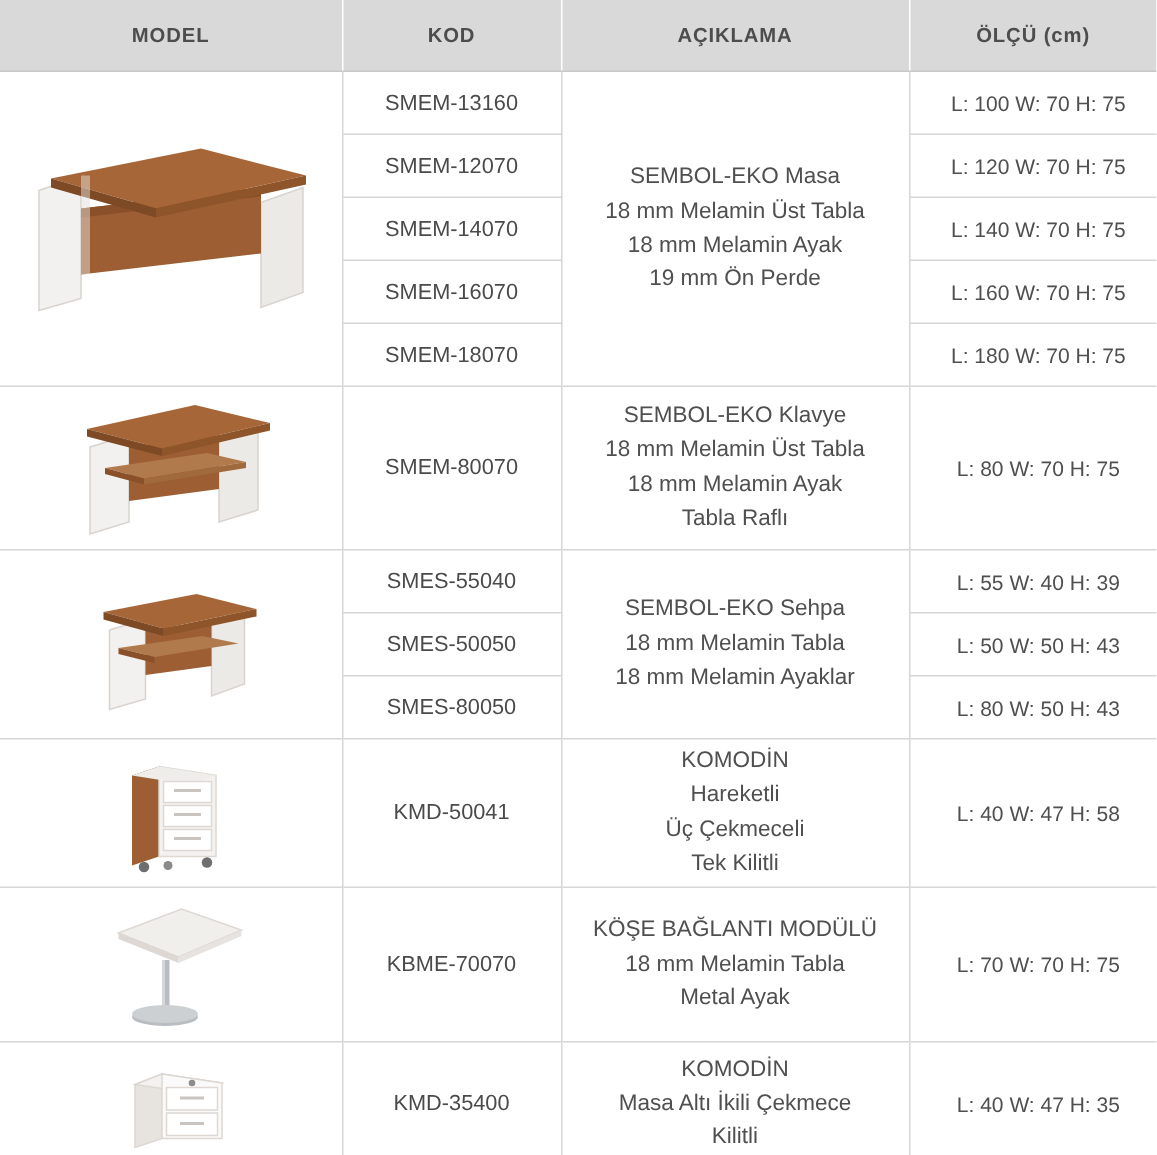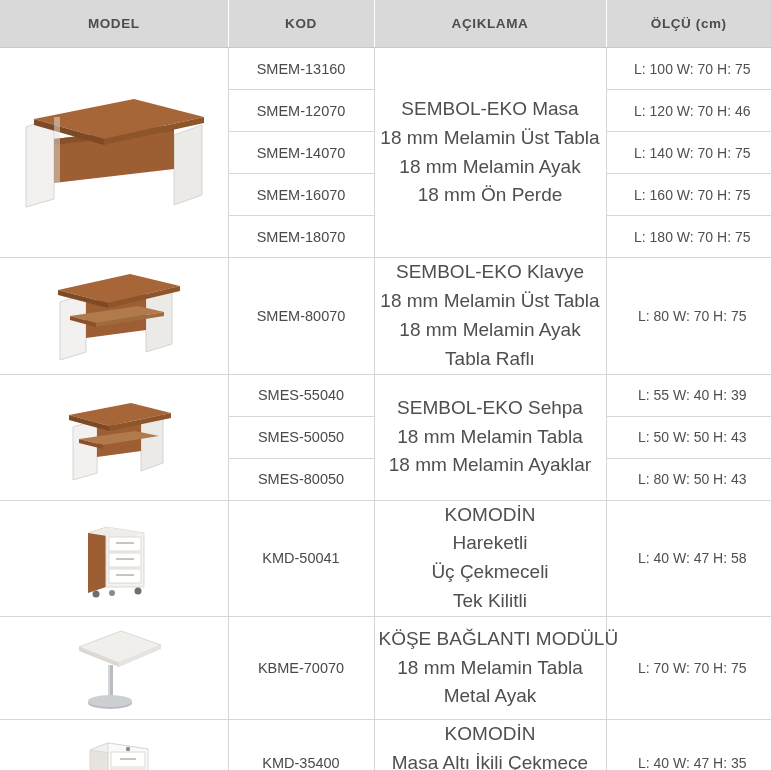--- a/index.html
+++ b/index.html
@@ -56,21 +56,21 @@
   td:last-child { border-right: none; padding-left: 11px; }
   .no-bottom { border-bottom: none; }
 
   .kod-cell {
     font-size: 14.5px;
     color: #4a4a4a;
     height: 41px;
   }
   .desc-cell {
     line-height: 1.52;
-    font-size: 19px;
+    font-size: 15px;
   }
   .desc-cell div { white-space: nowrap; }
   .olcu-cell {
     font-size: 14px;
     color: #4f4f4f;
     height: 41px;
   }
   .img-cell {
     padding: 6px 0;
   }
@@ -123,27 +123,27 @@
 
               <polygon points="38,88 38,22 44,22 44,88" fill="#e4e0dc" opacity="0.5"></polygon>
             </svg>
           </div>
         </td>
         <td class="kod-cell">SMEM-13160</td>
         <td class="desc-cell" rowspan="5">
           <div>SEMBOL-EKO Masa</div>
           <div>18 mm Melamin Üst Tabla</div>
           <div>18 mm Melamin Ayak</div>
-          <div>18 mm Ön Perde</div>
+          <div>19 mm Ön Perde</div>
         </td>
         <td class="olcu-cell">L: 100 W: 70 H: 75</td>
       </tr>
       <tr>
         <td class="kod-cell">SMEM-12070</td>
-        <td class="olcu-cell">L: 120 W: 70 H: 46</td>
+        <td class="olcu-cell">L: 120 W: 70 H: 75</td>
       </tr>
       <tr>
         <td class="kod-cell">SMEM-14070</td>
         <td class="olcu-cell">L: 140 W: 70 H: 75</td>
       </tr>
       <tr>
         <td class="kod-cell">SMEM-16070</td>
         <td class="olcu-cell">L: 160 W: 70 H: 75</td>
       </tr>
       <tr>

